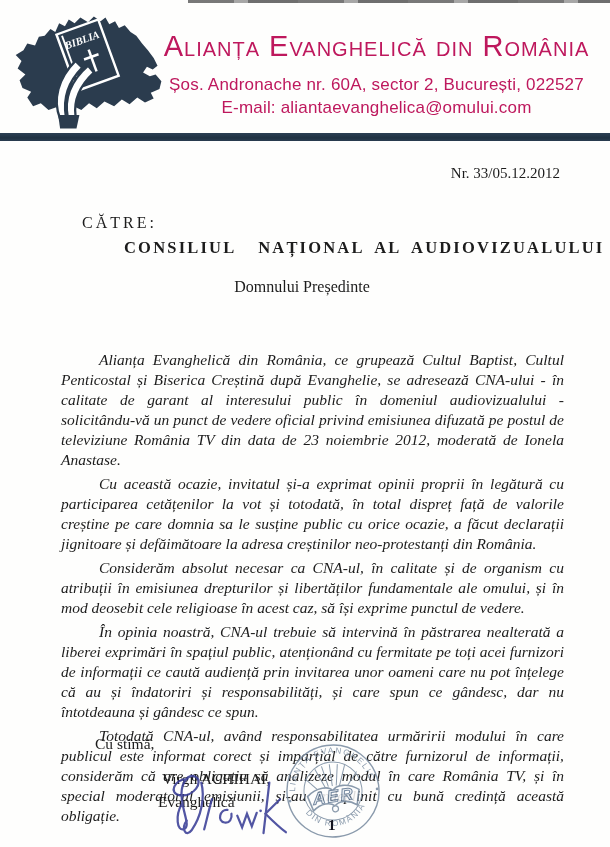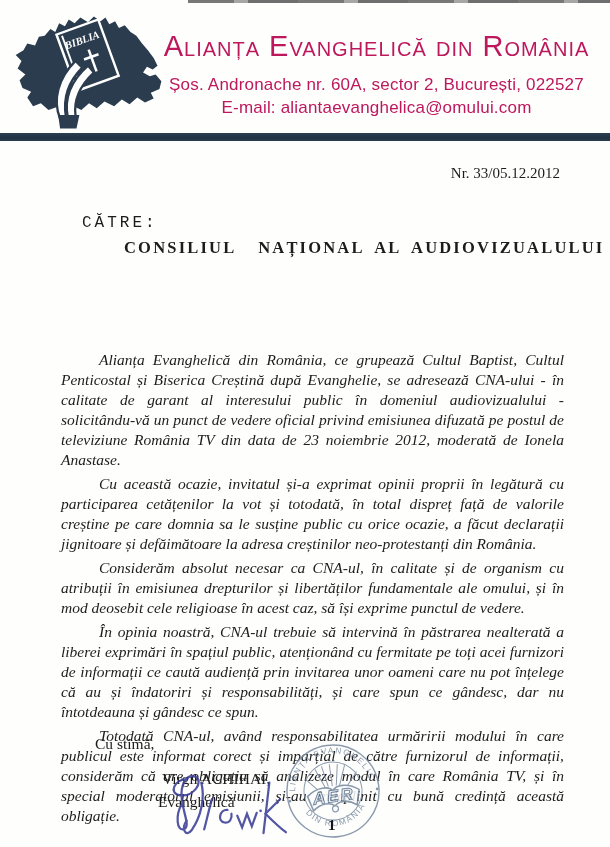--- a/index.html
+++ b/index.html
@@ -31,21 +31,21 @@
   }
   .org-address{font-size:17px;line-height:22px;margin-top:12px;letter-spacing:.2px;}
   .org-email{font-size:17px;line-height:22px;margin-top:1px;letter-spacing:.2px;}
   .header-bar{
     position:absolute;left:0;right:0;top:133px;height:8px;
     background:linear-gradient(180deg,#2c4054 0%,#1f3142 60%,#2a3d50 100%);
   }
   
   .ref-number{position:absolute;top:157px;right:50px;font-size:15px;margin-top:8px;}
   
-  .to-label{position:absolute;left:82px;top:214px;font-size:16px;letter-spacing:3px;font-family:Liberation Mono, monospace;}
+  .to-label{position:absolute;left:82px;top:214px;font-size:16px;letter-spacing:3px;}
   .recipient{
     position:absolute;left:124px;top:238px;font-size:16.5px;font-weight:bold;
     letter-spacing:2.2px;word-spacing:5px;white-space:pre;
   }
   .addressee{position:absolute;left:57px;width:490px;top:275px;text-align:center;font-size:16px;line-height:23px;}
   .addressee .name{font-weight:bold;font-style:italic;}
   
   .body-text{
     position:absolute;left:57px;width:511px;top:346px;
     font-size:15.5px;line-height:20px;text-align:justify;
@@ -94,20 +94,21 @@
   </div>
 
   <div class="header-bar"></div>
 
   <div class="ref-number">Nr. 33/05.12.2012</div>
 
   <div class="to-label">CĂTRE:</div>
   <div class="recipient">CONSILIUL  NAȚIONAL AL AUDIOVIZUALULUI</div>
 
   <div class="addressee">
+    <div>Domnului Președinte</div>
   </div>
 
   <div class="body-text">
     <p>Alianța Evanghelică din România, ce grupează Cultul Baptist, Cultul Penticostal și Biserica Creștină după Evanghelie, se adresează CNA-ului - în calitate de garant al interesului public în domeniul audiovizualului - solicitându-vă un punct de vedere oficial privind emisiunea difuzată pe postul de televiziune România TV din data de 23 noiembrie 2012, moderată de Ionela Anastase.</p>
     <p>Cu această ocazie, invitatul și-a exprimat opinii proprii în legătură cu participarea cetățenilor la vot și totodată, în total dispreț față de valorile creștine pe care domnia sa le susține public cu orice ocazie, a făcut declarații jignitoare și defăimătoare la adresa creștinilor neo-protestanți din România.</p>
     <p>Considerăm absolut necesar ca CNA-ul, în calitate și de organism cu atribuții în emisiunea drepturilor și libertăților fundamentale ale omului, și în mod deosebit cele religioase în acest caz, să își exprime punctul de vedere.</p>
     <p>În opinia noastră, CNA-ul trebuie să intervină în păstrarea nealterată a liberei exprimări în spațiul public, atenționând cu fermitate pe toți acei furnizori de informații ce caută audiență prin invitarea unor oameni care nu pot înțelege că au și îndatoriri și responsabilități, și care spun ce gândesc, dar nu întotdeauna și gândesc ce spun.</p>
     <p>Totodată CNA-ul, având responsabilitatea urmăririi modului în care publicul este informat corect și imparțial de către furnizorul de informații, considerăm că are obligația să analizeze modul în care România TV, și în special moderatorul emisiunii, și-au îndeplinit cu bună credință această obligație.</p>
   </div>
 

